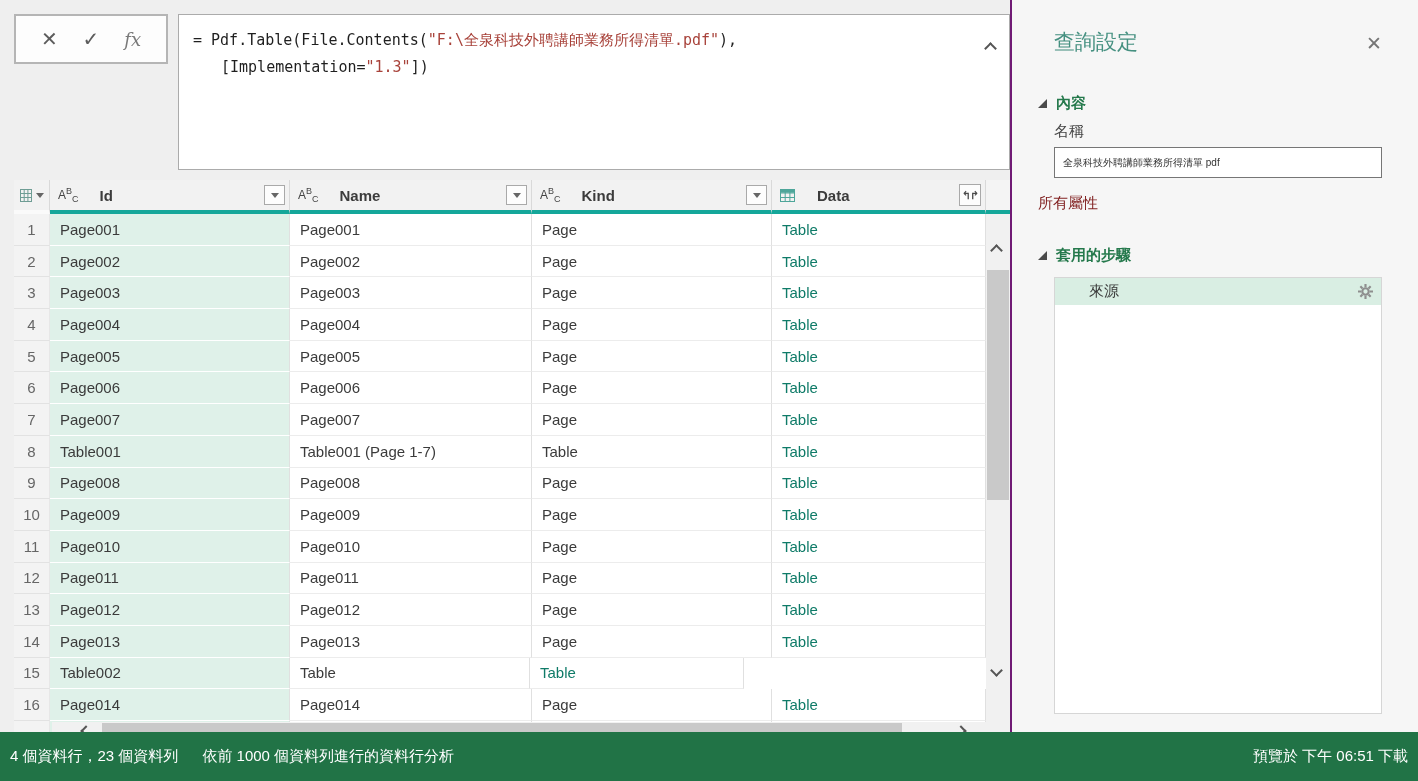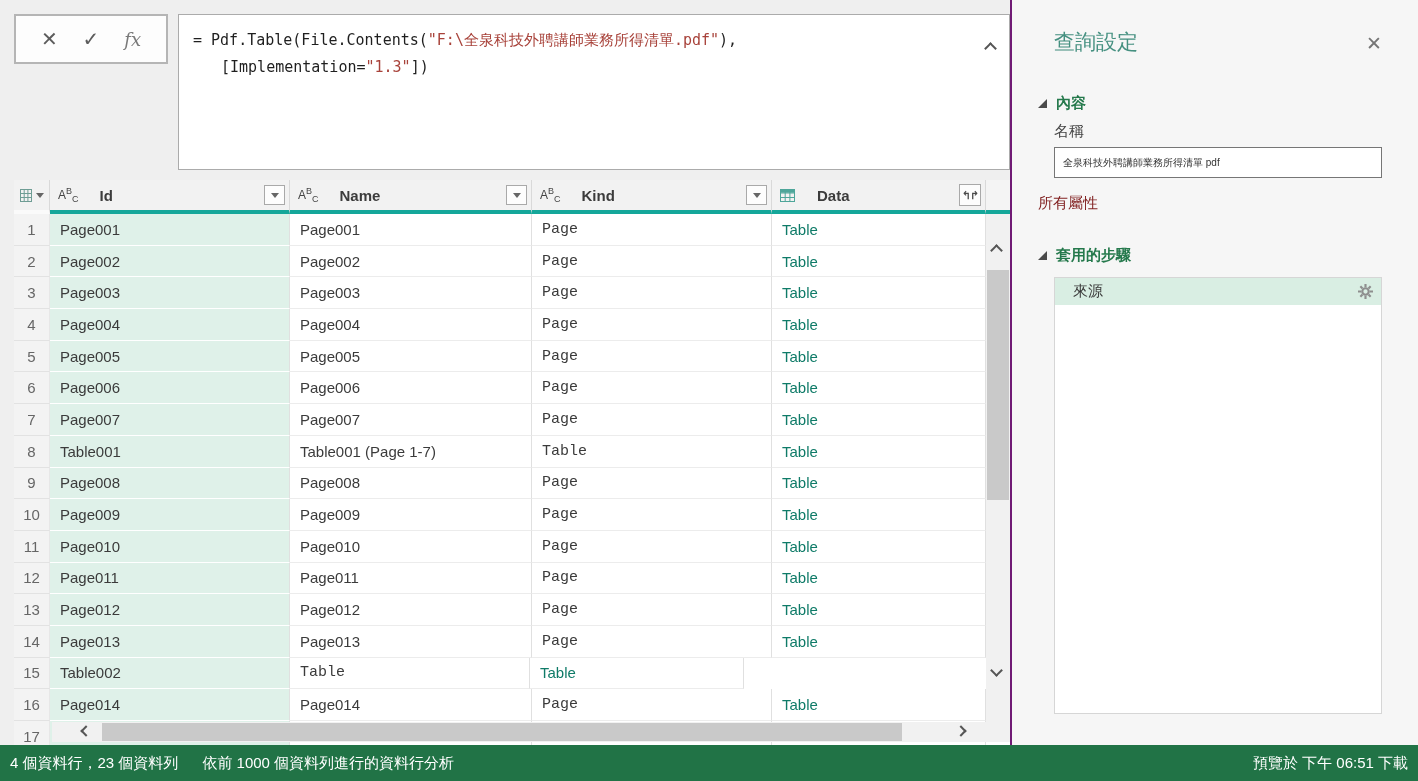--- a/index.html
+++ b/index.html
@@ -60,35 +60,35 @@
     display:flex; align-items:center; justify-content:center; cursor:pointer; flex:0 0 auto;
     font-size:11px; font-weight:bold; color:#4a4a4a; letter-spacing:-1px; }
 
   .grid-body { position:absolute; left:0; top:34px; width:996px; height:531px; overflow:hidden; background:#fff; }
   .grid-row { display:flex; height:31.7px; }
   .cell { display:flex; align-items:center; padding-left:10px; overflow:hidden; white-space:nowrap; }
   .c-num { width:36px; background:#f3f3f3; color:#666; justify-content:center; padding-left:0;
     border-right:1px solid #e7e7e7; border-bottom:1px solid #e2e2e2; }
   .c-id   { width:240px; background:#dff1e9; border-bottom:1px solid #fff; border-right:1px solid #e0e0e0; }
   .c-name { width:242px; border-bottom:1px solid #ececec; border-right:1px solid #e0e0e0; }
-  .c-kind { width:240px; border-bottom:1px solid #ececec; border-right:1px solid #e0e0e0;font-family:Liberation Mono, monospace; }
+  .c-kind { width:240px; border-bottom:1px solid #ececec; border-right:1px solid #e0e0e0; }
   .c-data { width:214px; color:#0f7b68; border-bottom:1px solid #ececec; border-right:1px solid #e0e0e0; }
 
   
   .vscroll { position:absolute; left:972px; top:34px; width:24px; height:508px; background:#f1f1f1; }
   .vscroll .chev { position:absolute; left:6px; }
   .vscroll .up-c { top:32px; } .vscroll .down-c { top:452px; }
   .v-thumb { position:absolute; left:1px; top:56px; width:22px; height:230px; background:#c9c9c9; cursor:pointer; }
   .hscroll { position:absolute; left:38px; top:542px; width:958px; height:20px; background:#f1f1f1; }
   .hscroll .chev { position:absolute; top:5px; width:8px; height:8px; }
   .hscroll .left-c { left:30px; } .hscroll .right-c { left:905px; }
   .h-thumb { position:absolute; left:50px; top:1px; width:800px; height:18px; background:#c9c9c9; cursor:pointer; }
 
   
-  .status-bar { position:absolute; left:0; bottom:0; width:1418px; height:36px; background:#217346;
+  .status-bar { position:absolute; left:0; bottom:0; width:1418px; height:49px; background:#217346;
     color:#fff; display:flex; align-items:center; justify-content:space-between; padding:0 10px; }
   .status-left { display:flex; gap:24px; }
 
   
   .panel { position:absolute; left:1010px; top:0; width:408px; height:745px;
     background:#f6f6f6; border-left:2px solid #701a75; }
   .panel-title { position:absolute; left:42px; top:28px; font-size:21px; color:#459080; }
   .panel-close { position:absolute; right:36px; top:32px; font-size:19px; color:#767676; cursor:pointer; }
   .tri { width:0; height:0; border-style:solid; border-width:0 0 9px 9px;
     border-color:transparent transparent #4a4a4a transparent; display:inline-block; }
@@ -97,21 +97,21 @@
   .sec-props { left:26px; top:94px; }
   .sec-steps { left:26px; top:246px;align-items:center; }
   .name-label { position:absolute; left:42px; top:122px; color:#444; }
   .name-input { position:absolute; left:42px; top:147px; width:328px; height:31px;
     border:1px solid #767676; background:#fff; padding:0 8px; font-size:10px; color:#333;
     font-family:"Liberation Sans","DejaVu Sans",sans-serif; }
   .all-props { position:absolute; left:26px; top:194px; color:#7f1d1d; cursor:pointer; }
   .steps-box { position:absolute; left:42px; top:277px; width:328px; height:437px;
     background:#fff; border:1px solid #d6d6d6; }
   .step-row { height:27px; display:flex; align-items:center; background:#d9eee3; cursor:pointer; }
-  .step-label { margin-left:18px; color:#3a3a3a; }
+  .step-label { margin-left:34px; color:#3a3a3a; }
   .step-gear { margin-left:auto; margin-right:8px; cursor:pointer; display:flex; }
 </style>
 </head>
 <body>
 
 <div class="app">
 
   <div class="fx-box">
     <span class="ic">✕</span>
     <span class="ic">✓</span>

